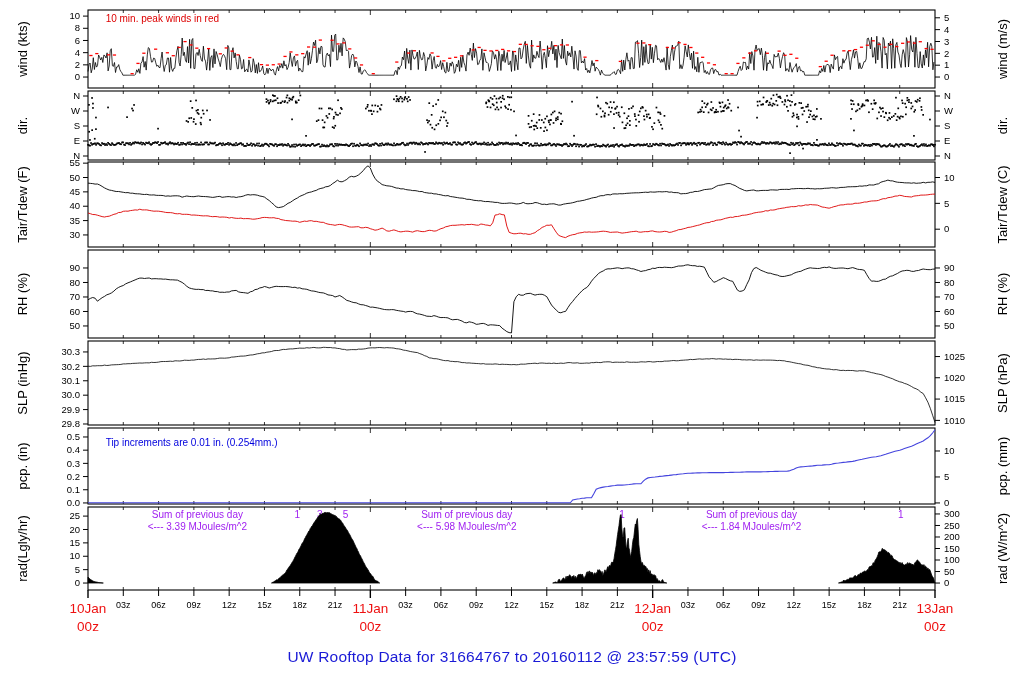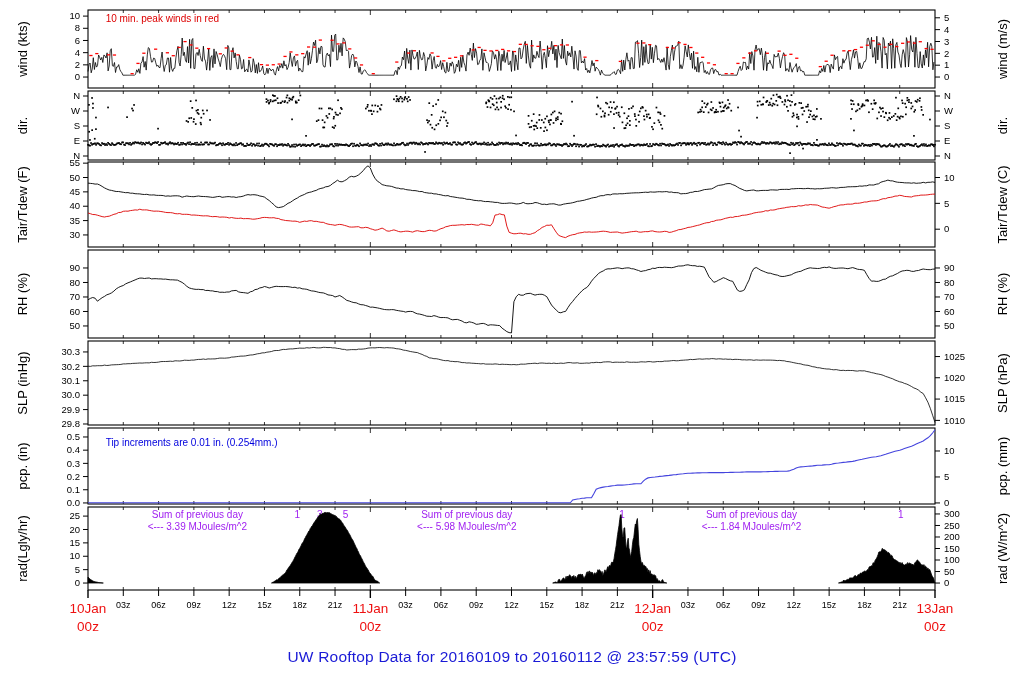--- a/index.html
+++ b/index.html
@@ -2042,14 +2042,14 @@
         <text x="88" y="613" text-anchor="middle" font-size="13.5" fill="#ee1111">10Jan</text>
         <text x="88" y="631" text-anchor="middle" font-size="13.5" fill="#ee1111">00z</text>
         <text x="370.3333333333333" y="613" text-anchor="middle" font-size="13.5" fill="#ee1111">11Jan</text>
         <text x="370.3333333333333" y="631" text-anchor="middle" font-size="13.5" fill="#ee1111">00z</text>
         <text x="652.6666666666666" y="613" text-anchor="middle" font-size="13.5" fill="#ee1111">12Jan</text>
         <text x="652.6666666666666" y="631" text-anchor="middle" font-size="13.5" fill="#ee1111">00z</text>
         <text x="935" y="613" text-anchor="middle" font-size="13.5" fill="#ee1111">13Jan</text>
         <text x="935" y="631" text-anchor="middle" font-size="13.5" fill="#ee1111">00z</text>
       </g>
     </svg>
-  <div id="title">UW Rooftop Data for 20160109  to  20160112 @ 23:57:59  (UTC)</div>
+  <div id="title">UW Rooftop Data for 31664767  to  20160112 @ 23:57:59  (UTC)</div>
 </div>
 
 </body></html>

